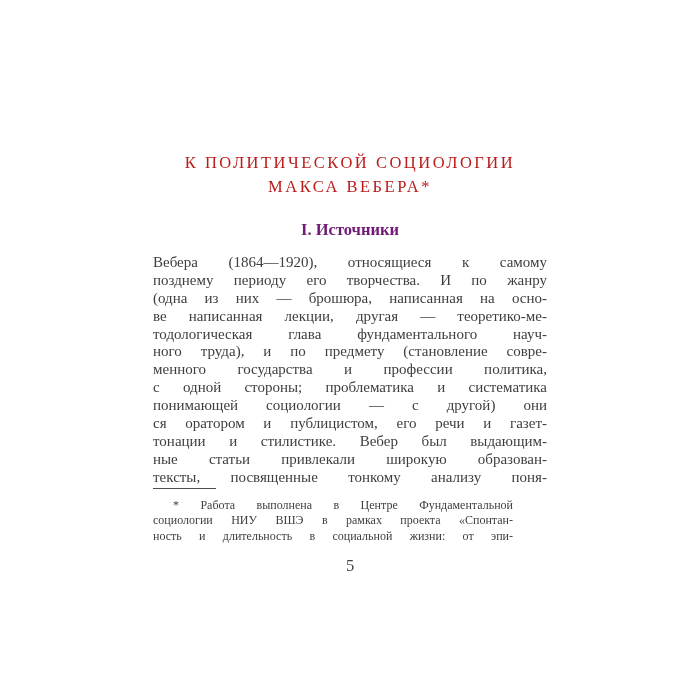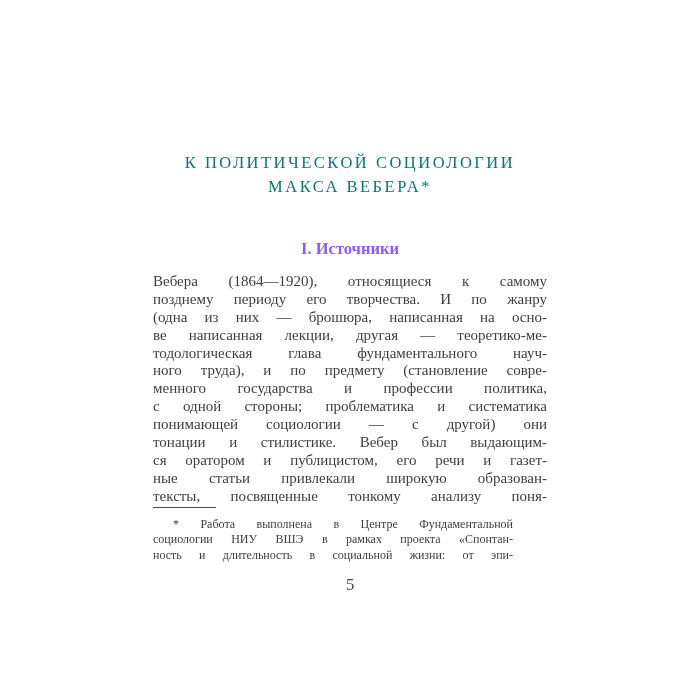--- a/index.html
+++ b/index.html
@@ -18,30 +18,30 @@
     width: 394px;
     margin: 0 auto;
     padding-top: 151px;
     box-sizing: content-box;
   }
   .chapter-title {
     text-align: center;
     font-size: 16.5px;
     line-height: 24px;
     letter-spacing: 2.5px;
-    color: #0f766e;
+    color: #b91c1c;
     white-space: nowrap;
   }
   .section-heading {
-    margin-top: 39px;
+    margin-top: 20px;
     font-size: 16.5px;
     line-height: 22px;
     font-weight: bold;
     text-align: center;
-    color: #8b5cf6;
+    color: #701a75;
   }
   .body-paragraph {
     margin-top: 13px;
     font-size: 15px;
     line-height: 17.9px;
   }
   .body-line {
     text-align: justify;
     text-align-last: justify;
     height: 17.9px;
@@ -97,22 +97,22 @@
   <div class="body-paragraph">
     <div class="body-line">Вебера (1864—1920), относящиеся к самому</div>
     <div class="body-line">позднему периоду его творчества. И по жанру</div>
     <div class="body-line">(одна из них — брошюра, написанная на осно-</div>
     <div class="body-line">ве написанная лекции, другая — теоретико-ме-</div>
     <div class="body-line">тодологическая глава фундаментального науч-</div>
     <div class="body-line">ного труда), и по предмету (становление совре-</div>
     <div class="body-line">менного государства и профессии политика,</div>
     <div class="body-line">с одной стороны; проблематика и систематика</div>
     <div class="body-line">понимающей социологии — с другой) они</div>
+    <div class="body-line">ся оратором и публицистом, его речи и газет-</div>
     <div class="body-line">тонации и стилистике. Вебер был выдающим-</div>
-    <div class="body-line">ся оратором и публицистом, его речи и газет-</div>
     <div class="body-line">ные статьи привлекали широкую образован-</div>
     <div class="body-line">тексты, посвященные тонкому анализу поня-</div>
   </div>
 
   <div class="footnote-rule"></div>
 
   <div class="footnote">
     <div class="footnote-line first">* Работа выполнена в Центре Фундаментальной</div>
     <div class="footnote-line">социологии НИУ ВШЭ в рамках проекта «Спонтан-</div>
     <div class="footnote-line">ность и длительность в социальной жизни: от эпи-</div>

